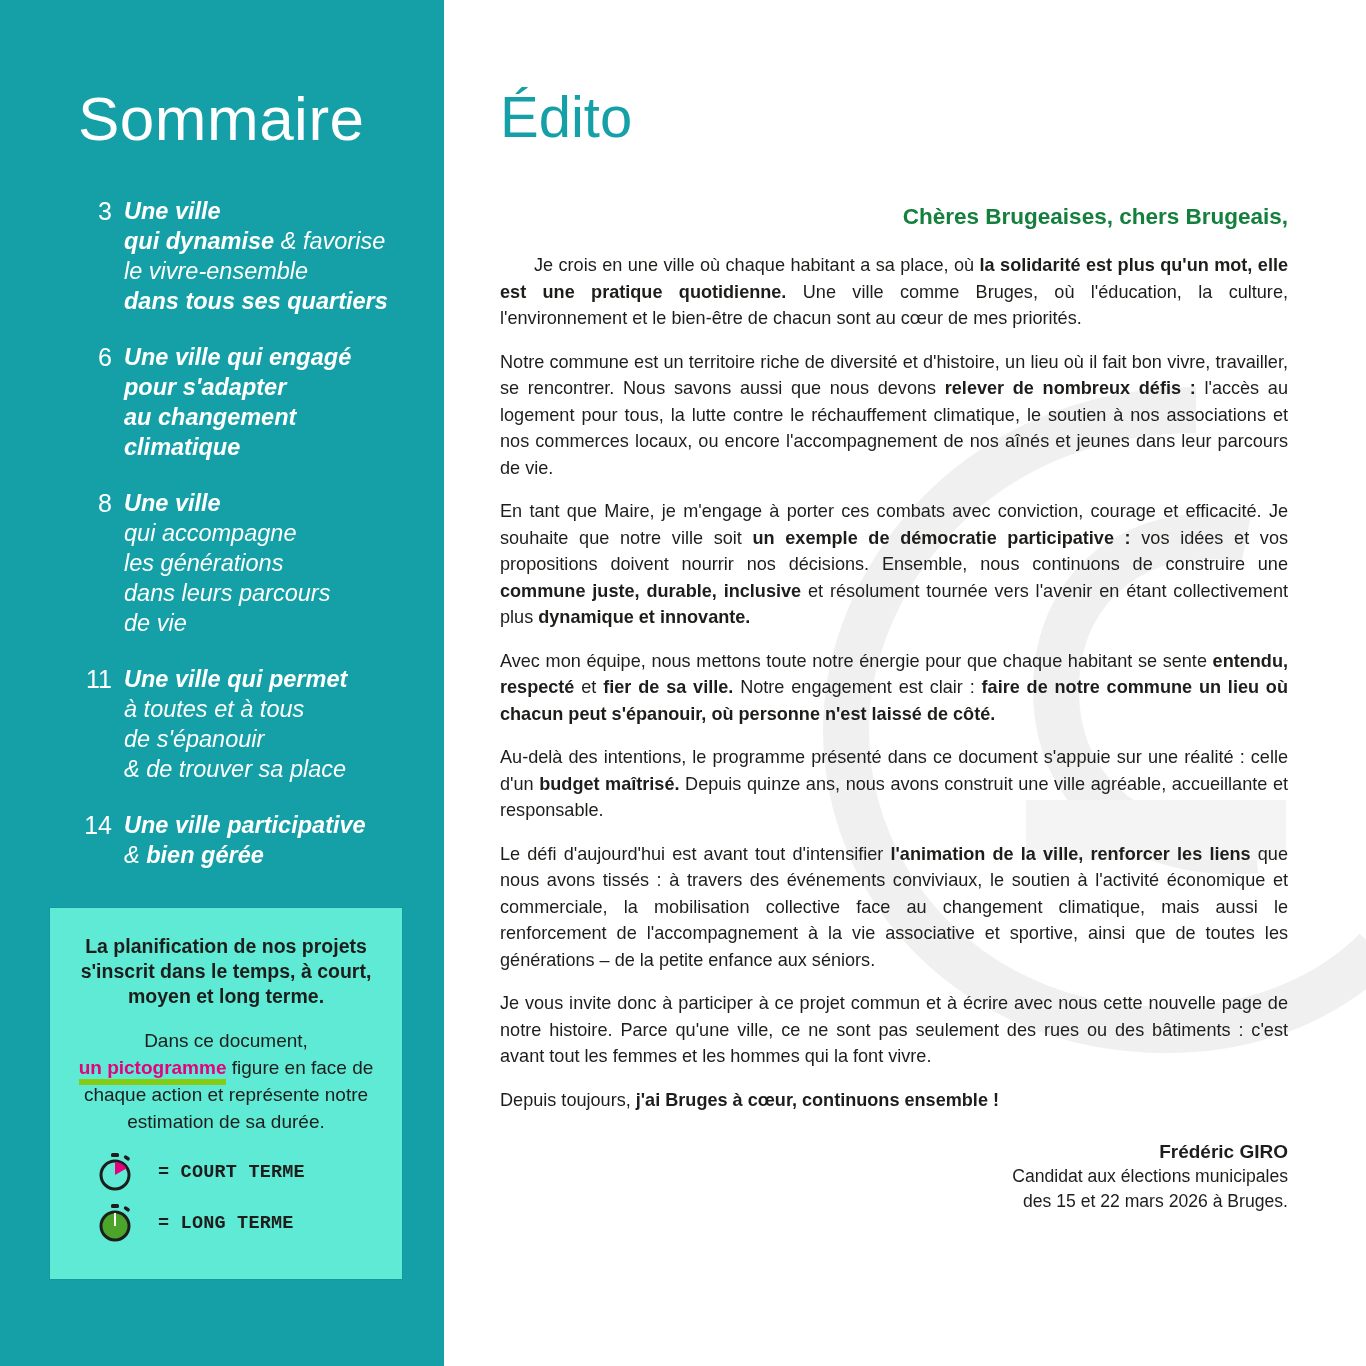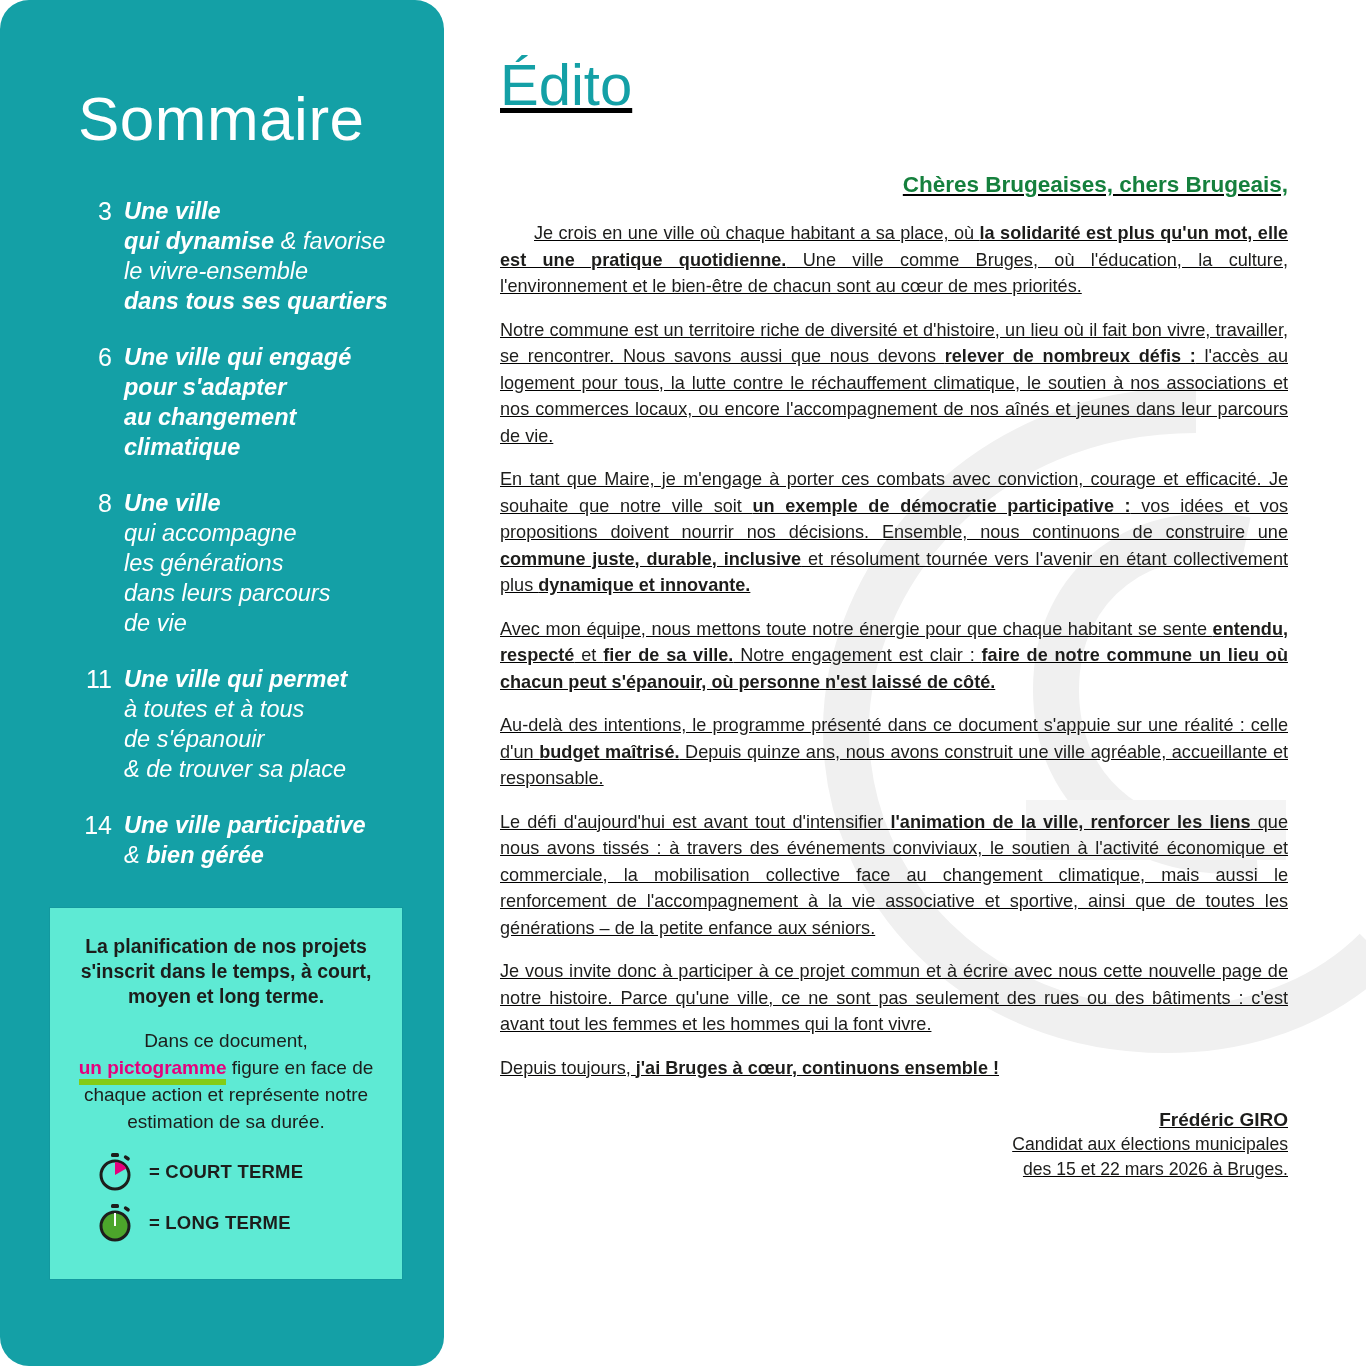--- a/index.html
+++ b/index.html
@@ -28,21 +28,20 @@
 
   
   .sidebar {
     position: relative;
     width: 444px;
     min-width: 444px;
     background: #14A0A6;
     color: #ffffff;
     padding: 88px 46px 0 78px;
     z-index: 1;
-    border-radius: 29px;
   }
   .sidebar h1 {
     margin: 0 0 46px 0;
     font-weight: 300;
     font-size: 62px;
     line-height: 1;
     letter-spacing: 0.5px;
     color: #ffffff;
   }
   .toc { margin: 0; padding: 0; list-style: none; }
@@ -92,41 +91,41 @@
   .pictogramme {
     color: #E5007D;
     font-weight: 700;
     border-bottom: 6px solid #84cc16;
     padding-bottom: 1px;
   }
   .legend { margin-top: 18px; }
   .legend-row {
     display: flex;
     align-items: center;
-    gap: 17px;
+    gap: 26px;
     margin-bottom: 13px;
     padding-left: 26px;
+    font-family: Liberation Mono, monospace;
   }
   .legend-label {
     font-weight: 700;
     font-size: 18.5px;
     letter-spacing: 0.2px;
   }
 
   
   .timer { position: relative; width: 34px; height: 38px; }
   .timer svg { display: block; }
 
   
   .content {
     position: relative;
     flex: 1;
-    padding: 56px 78px 0 56px;
+    padding: 88px 78px 0 56px;
     z-index: 1;
-    text-decoration: underline;
   }
   .content h1 {
     margin: 0 0 58px 0;
     font-weight: 300;
     font-size: 58px;
     line-height: 1;
     color: #14A0A6;
   }
   .salutation {
     color: #15803d;

